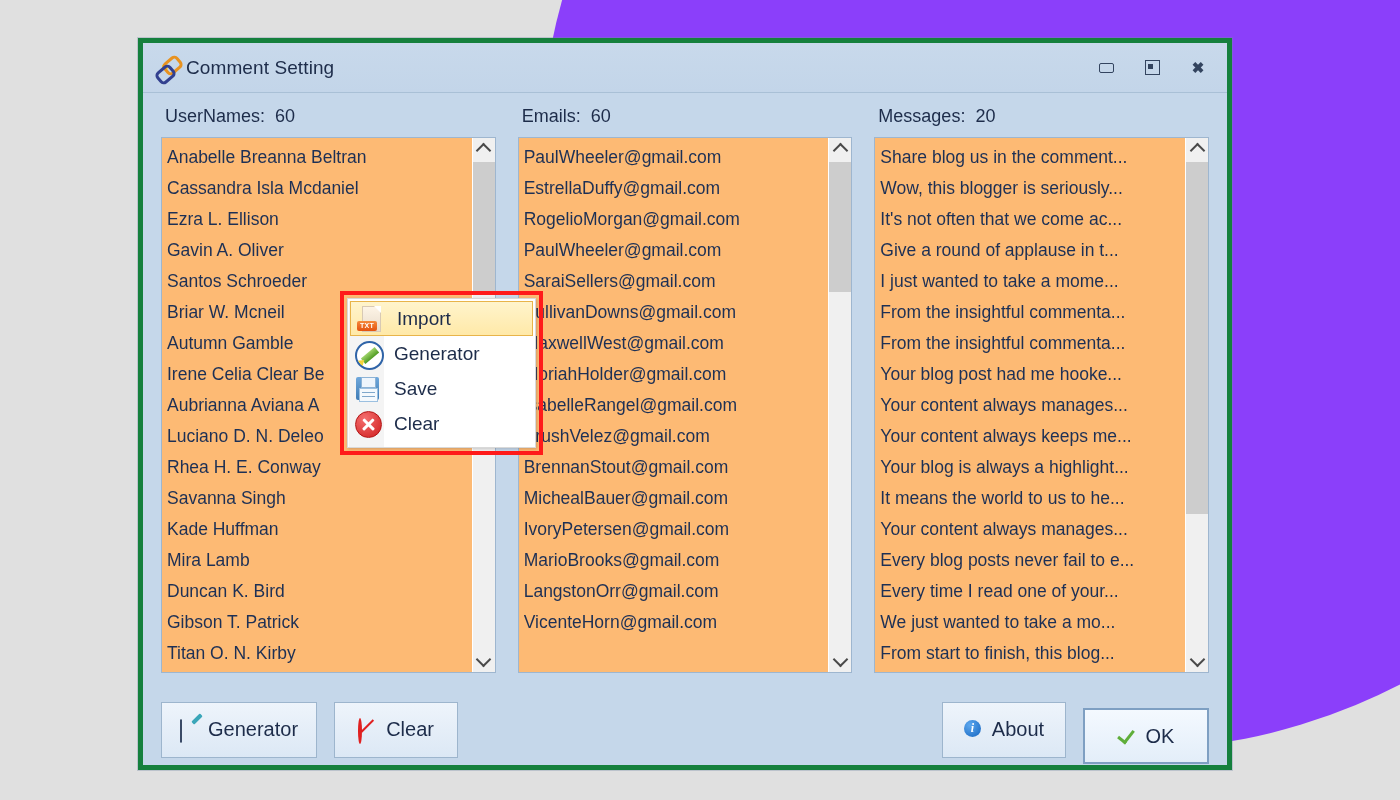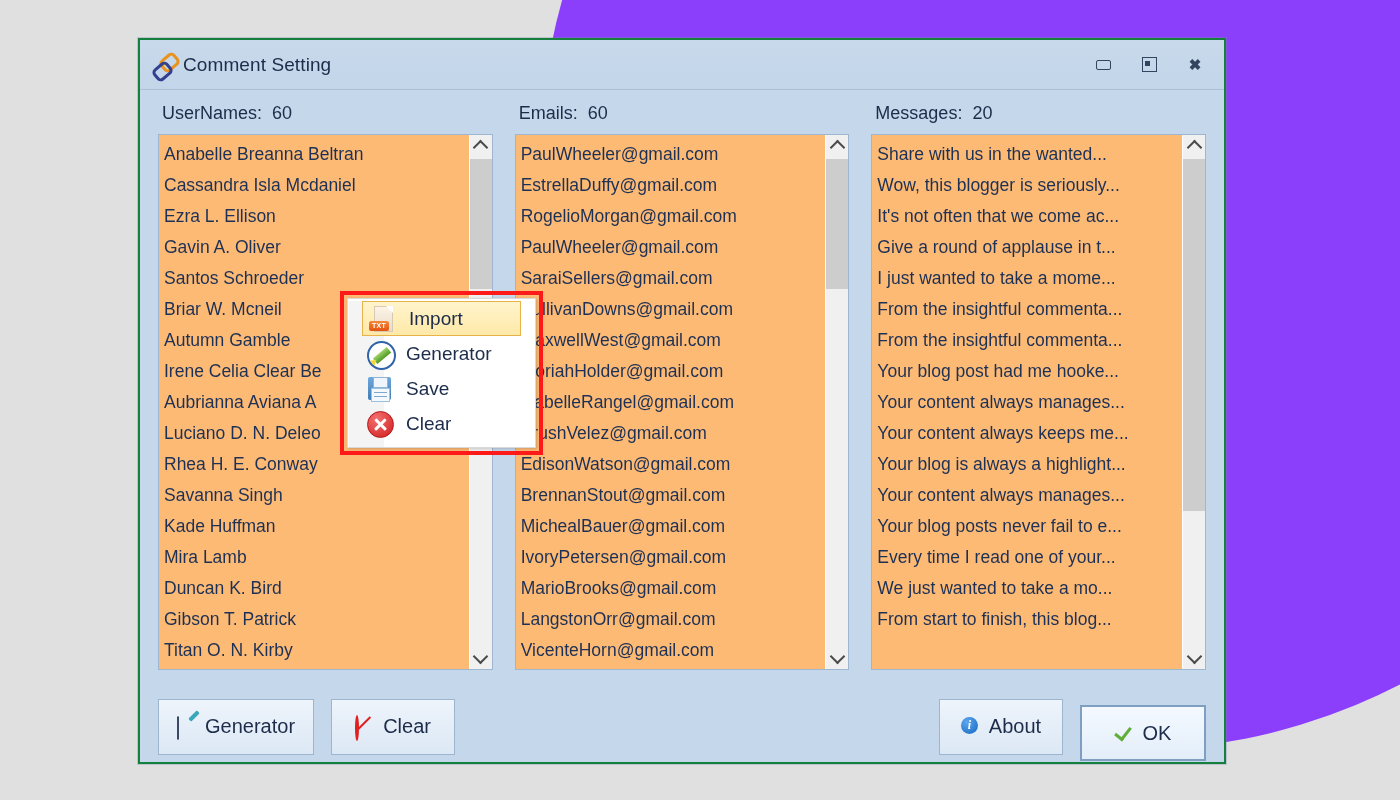--- a/index.html
+++ b/index.html
@@ -22,21 +22,21 @@
     left: 540px; top: -430px;
     width: 1180px; height: 1180px;
   }
 
   
   #window {
     position: absolute;
     left: 138px; top: 38px;
     width: 1084px; height: 722px;
     background: #c5d7ea;
-    border: 2px solid #15803d;
+    border: 5px solid #15803d;
     box-shadow: 0 0 0 1px rgba(120,140,165,.35);
   }
   .titlebar {
     height: 49px;
     display: flex; align-items: center;
     position: relative;
     background: linear-gradient(to bottom,#c8d9eb 0%, #c3d5e9 100%);
     border-bottom: 1px solid #a9c0d6;
   }
   .title-icon { margin-left: 10px; width: 26px; height: 26px; position: relative; flex: none; }
@@ -184,21 +184,21 @@
     width: 203px; height: 164px;
     border: 4px solid #ff1a1a;
     box-sizing: border-box;
   }
   .ctxmenu {
     position: absolute; left: 3px; top: 3px;
     width: 189px; height: 150px;
     background: #ffffff;
     border: 1px solid #d9d9d9;
     box-shadow: 1px 1px 3px rgba(0,0,0,.18);
-    padding: 2px 12px;
+    padding: 2px 0;
     box-sizing: border-box;
   }
   .ctxmenu::before {
     content:""; position:absolute; left: 1px; top: 2px;
     width: 35px; height: 146px; background: #f4f4f4;
   }
   .ctxitem {
     position: relative;
     height: 35px;
     display: flex; align-items: center;
@@ -367,21 +367,20 @@
               <div>PaulWheeler@gmail.com</div>
               <div>EstrellaDuffy@gmail.com</div>
               <div>RogelioMorgan@gmail.com</div>
               <div>PaulWheeler@gmail.com</div>
               <div>SaraiSellers@gmail.com</div>
               <div>SullivanDowns@gmail.com</div>
               <div>MaxwellWest@gmail.com</div>
               <div>MoriahHolder@gmail.com</div>
               <div>IsabelleRangel@gmail.com</div>
               <div>BrushVelez@gmail.com</div>
-              <div>EdisonWatson@gmail.com</div>
               <div>BrennanStout@gmail.com</div>
               <div>MichealBauer@gmail.com</div>
               <div>IvoryPetersen@gmail.com</div>
               <div>MarioBrooks@gmail.com</div>
               <div>LangstonOrr@gmail.com</div>
               <div>VicenteHorn@gmail.com</div>
             </div>
             <div class="sb">
               <div class="sb-arrow sb-up">
                   <div class="chev up"></div>
@@ -391,33 +390,34 @@
                   <div class="chev down"></div>
                 </div>
             </div>
           </div>
         </div>
 
         <div class="col">
           <div class="col-label">Messages:  20</div>
           <div class="listbox">
             <div class="listitems">
-              <div>Share with us in the wanted...</div>
+              <div>Share blog us in the comment...</div>
               <div>Wow, this blogger is seriously...</div>
               <div>It's not often that we come ac...</div>
               <div>Give a round of applause  in t...</div>
               <div>I just wanted to take a mome...</div>
               <div>From the insightful commenta...</div>
               <div>From the insightful commenta...</div>
               <div>Your blog post had me hooke...</div>
               <div>Your content always manages...</div>
               <div>Your content always keeps me...</div>
               <div>Your blog is always a highlight...</div>
+              <div>It means the world to us to he...</div>
               <div>Your content always manages...</div>
-              <div>Your blog posts never fail to e...</div>
+              <div>Every blog posts never fail to e...</div>
               <div>Every time I read one of your...</div>
               <div>We just wanted to take a mo...</div>
               <div>From start to finish, this blog...</div>
             </div>
             <div class="sb">
               <div class="sb-arrow sb-up">
                   <div class="chev up"></div>
                 </div>
               <div class="sb-thumb" style="top:24px;height:352px"></div>
               <div class="sb-arrow sb-down">

